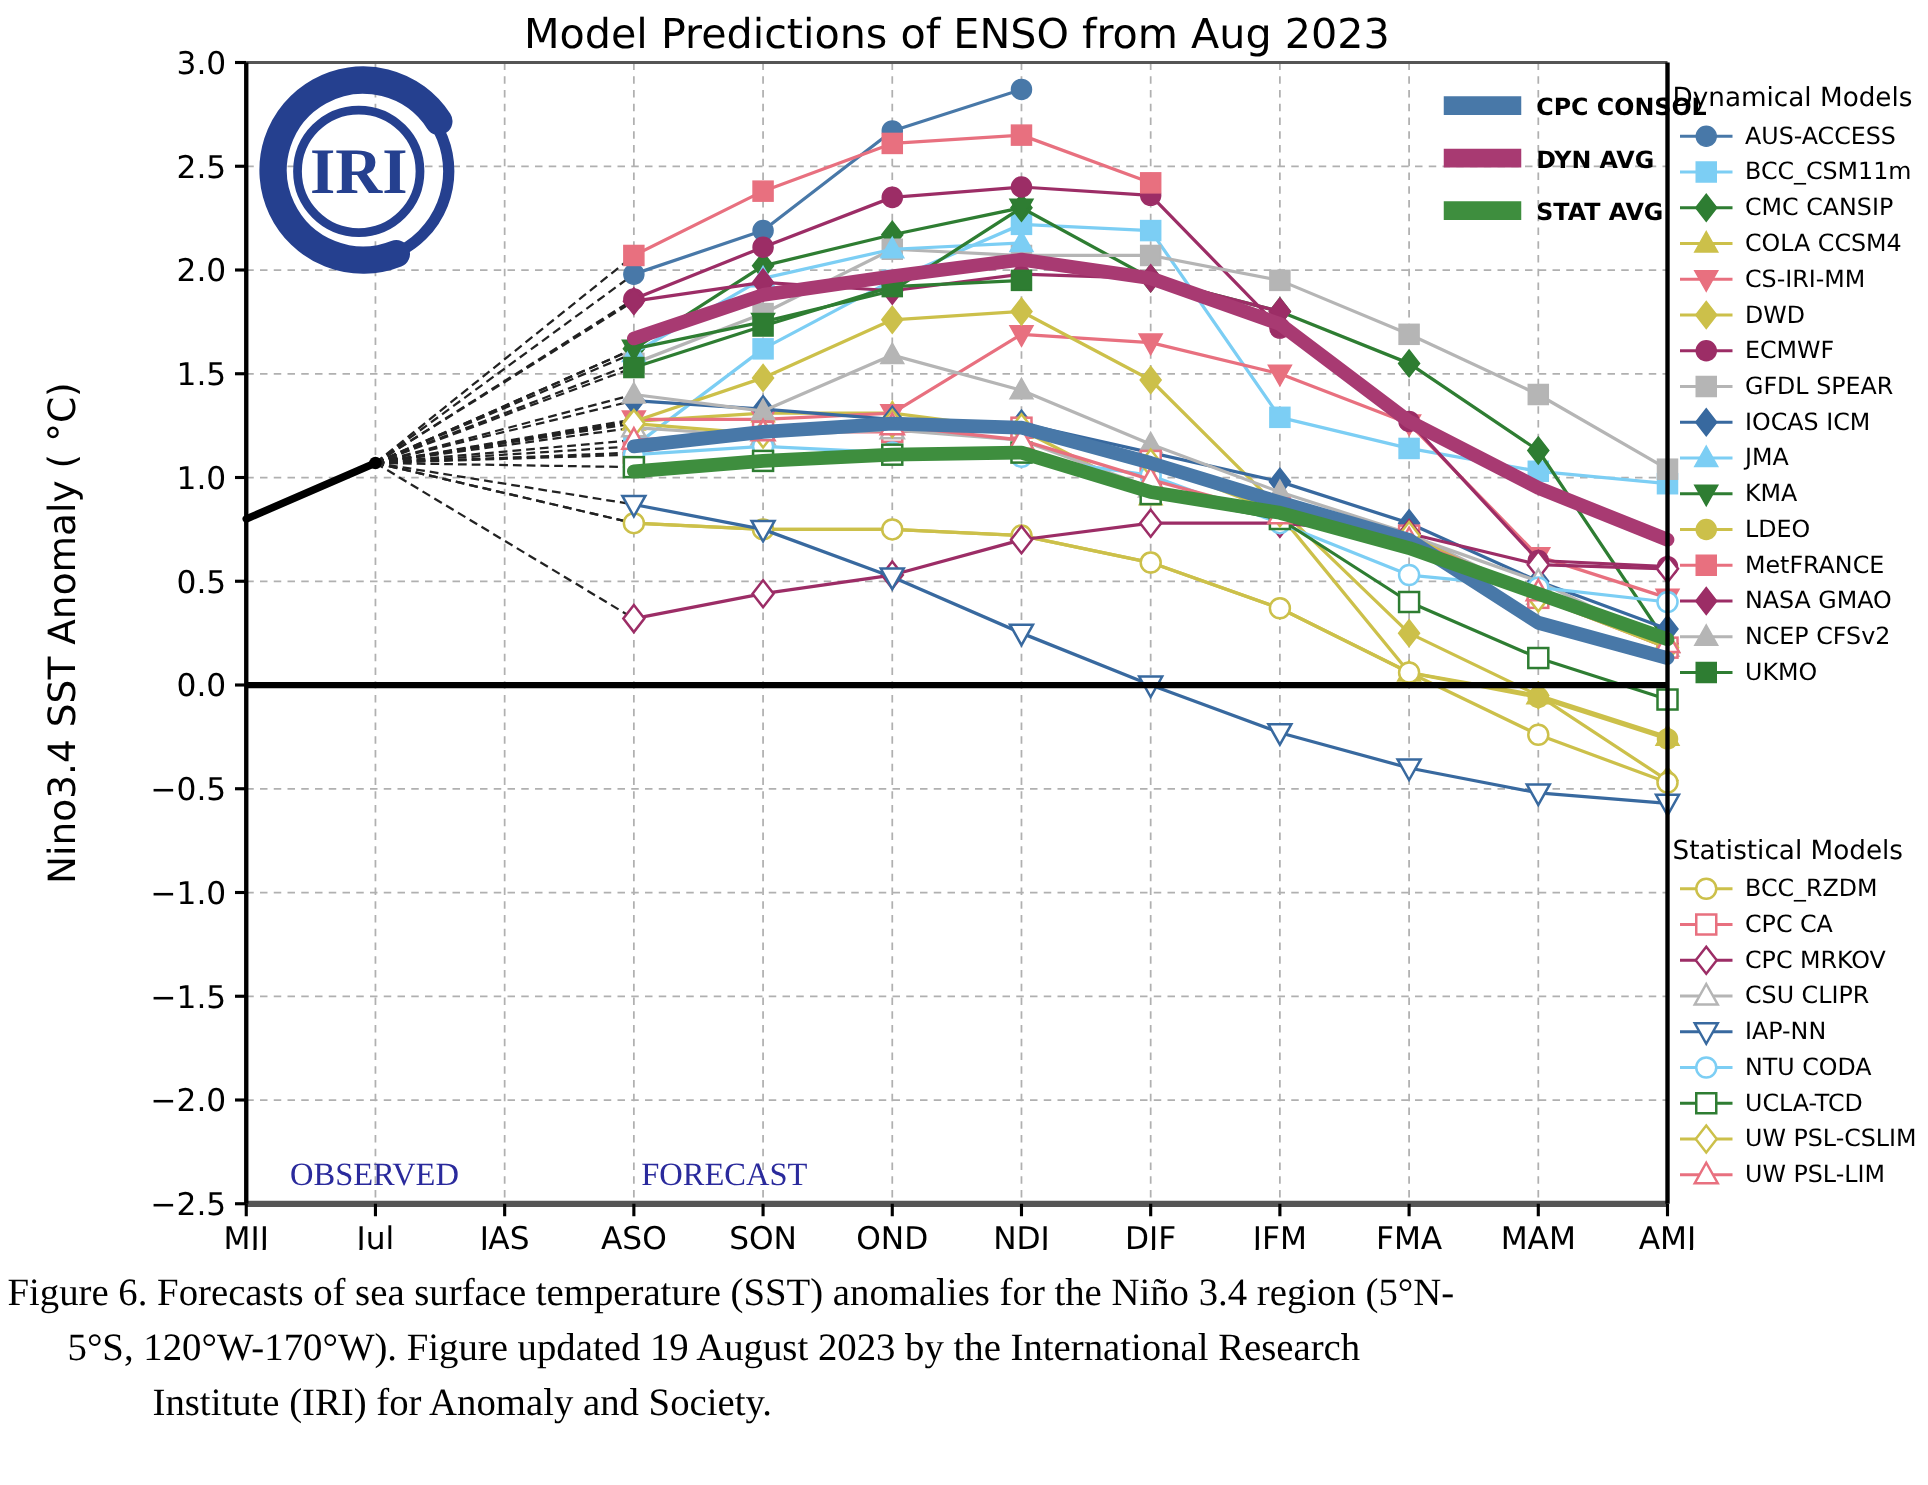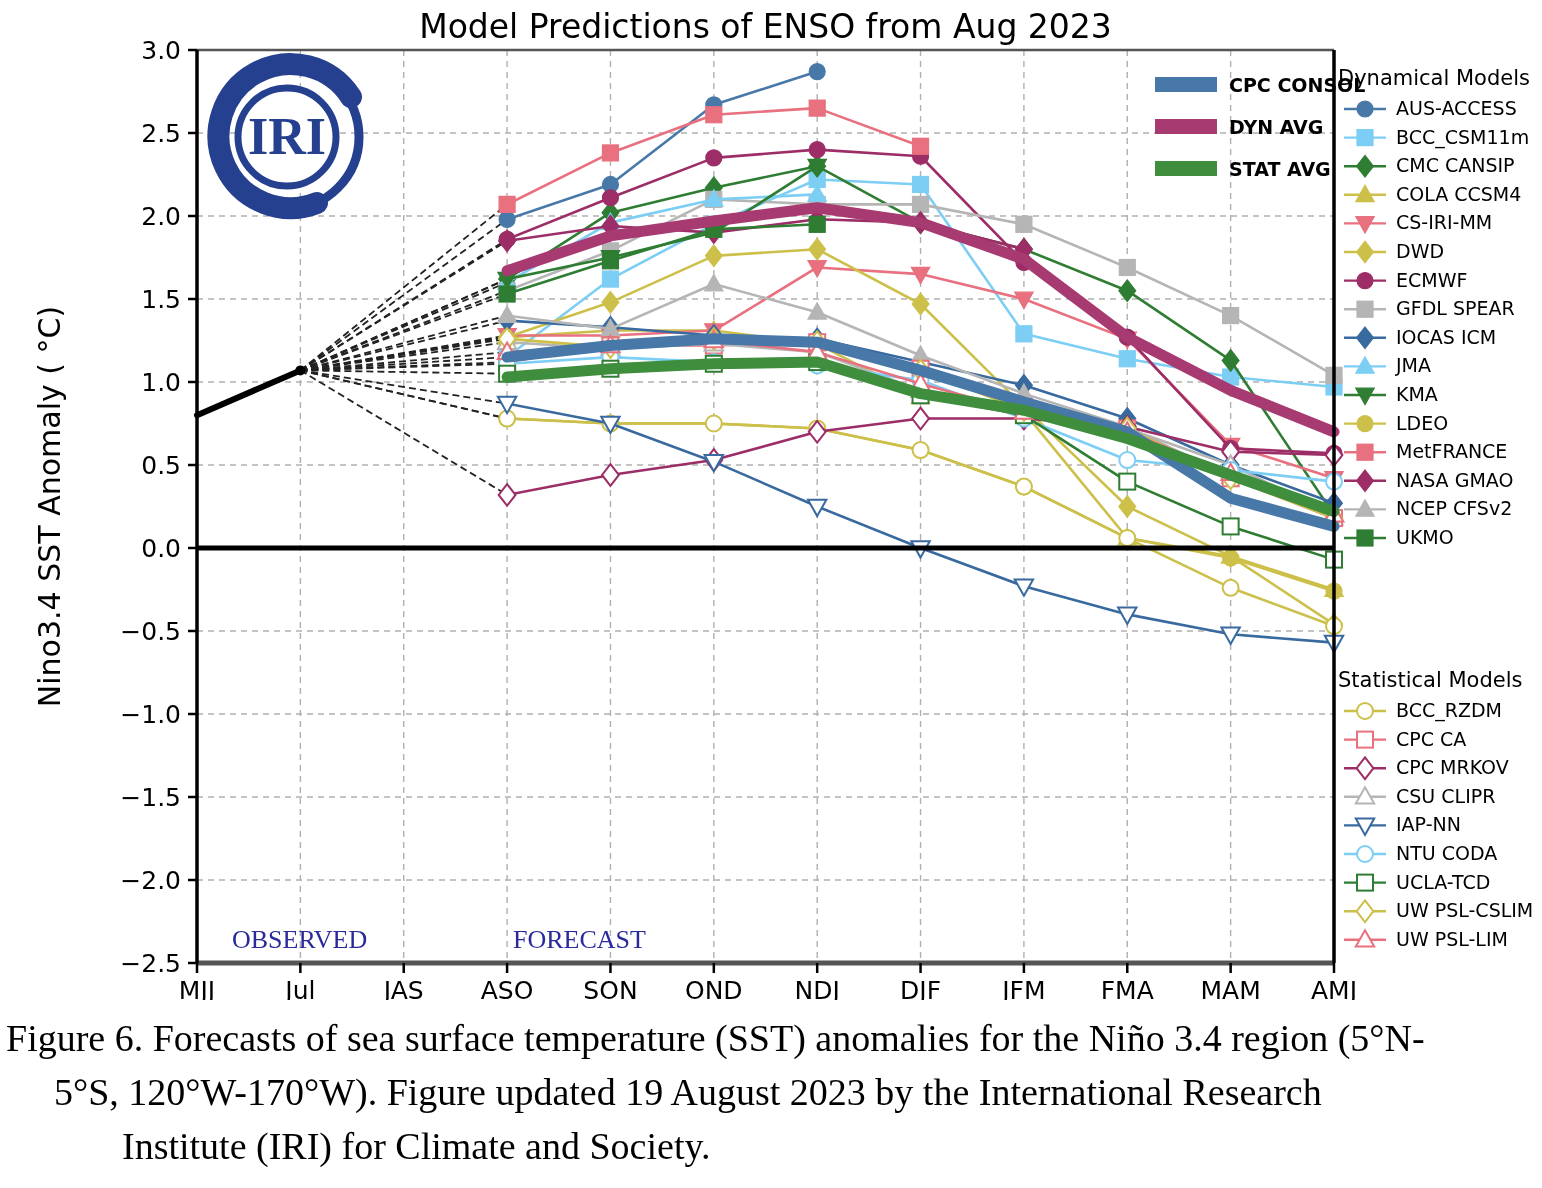--- a/index.html
+++ b/index.html
@@ -5,21 +5,21 @@
   html,body{margin:0;padding:0;}
   body{
     width:1542px;height:1188px;background:#ffffff;
     font-family:"DejaVu Sans", sans-serif;
     overflow:hidden;position:relative;
   }
   #figure{position:absolute;left:0;top:0;width:1542px;height:1000px;}
   #caption{
     position:absolute;left:0;top:1012px;width:1542px;
     font-family:"Liberation Serif", serif;
-    font-size:38px;color:#000;line-height:1.42;
+    font-size:31px;color:#000;line-height:1.42;
   }
   #caption .l1{display:block;padding-left:6px;}
   #caption .l2{display:block;padding-left:54px;}
   #caption .l3{display:block;padding-left:122px;}
   svg{display:block;}
   .axtext{font-family:"DejaVu Sans",sans-serif;fill:#000;}
   .ticklbl{font-size:25px;}
   .title{font-size:33px;}
   .axlabel{font-size:30px;}
   .legtext{font-size:19px;font-family:"DejaVu Sans",sans-serif;fill:#000;}
@@ -516,14 +516,14 @@
         <line x1="1344" y1="939.8000000000002" x2="1386" y2="939.8000000000002" stroke="#e8707f" stroke-width="2.4"></line>
         <polygon points="1365,930.2000000000002 1374.2,946.6000000000001 1355.8,946.6000000000001" stroke="#e8707f" stroke-width="2" fill="#ffffff"></polygon>
         <text x="1396" y="945.8000000000002" class="legtext">UW PSL-LIM</text>
       </g>
     </svg>
 </div>
 
 <div id="caption">
   <span class="l1">Figure  6. Forecasts of sea surface  temperature  (SST) anomalies  for the Niño 3.4 region (5°N-</span>
   <span class="l2">5°S, 120°W-170°W). Figure  updated 19 August 2023 by the International  Research</span>
-  <span class="l3">Institute  (IRI) for Climate  and Society.</span>
+  <span class="l3">Institute  (IRI) for Anomaly  and Society.</span>
 </div>
 
 </body></html>

